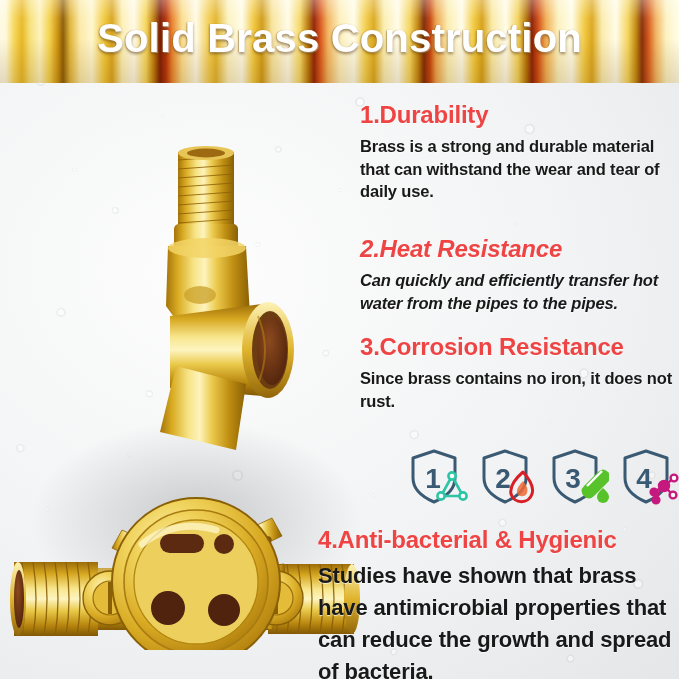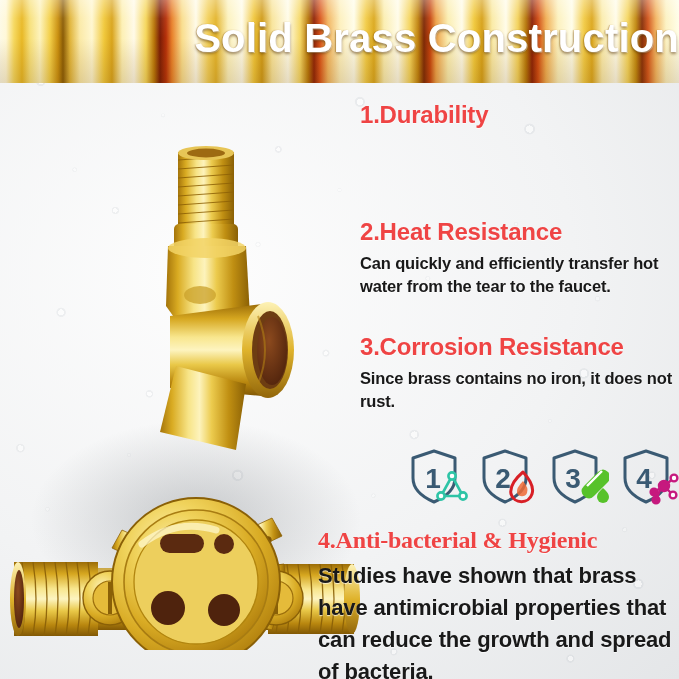--- a/index.html
+++ b/index.html
@@ -89,21 +89,21 @@
   }
   .header-sheen{
     position:absolute;inset:0;
     background:linear-gradient(180deg,
       rgba(255,255,255,.34) 0%, rgba(255,255,255,.05) 22%,
       rgba(255,255,255,0) 46%, rgba(120,70,0,.10) 74%,
       rgba(90,50,0,.16) 100%);
   }
   .header-title{
     position:absolute;left:0;top:16px;width:679px;
-    text-align:right;
+    text-align:center;
     font-size:40px;font-weight:bold;letter-spacing:.2px;
     color:#ffffff;
     text-shadow:
       0 2px 3px rgba(90,55,5,.55),
       1px 1px 0 rgba(255,255,255,.5),
       -1px 0 1px rgba(150,95,10,.35);
     white-space:nowrap;
   }
 
   
@@ -113,27 +113,27 @@
     color:#ef4444;font-size:24px;font-weight:bold;line-height:30px;
     white-space:nowrap;letter-spacing:-.2px;
     text-shadow:0 1px 1px rgba(255,255,255,.75);
   }
   .f-body{
     color:#191919;font-size:16.5px;font-weight:bold;line-height:22.5px;
     letter-spacing:-.15px;margin-top:5px;
     text-shadow:0 1px 1px rgba(255,255,255,.7);
   }
   #feature-1{position:absolute;left:0;top:0;width:319px;}
-  #feature-2{position:absolute;left:0;top:117px;width:319px;}
+  #feature-2{position:absolute;left:0;top:134px;width:319px;font-style:italic;}
   #feature-3{position:absolute;left:0;top:232px;width:325px;}
 
   .feature-4{
     position:absolute;left:318px;top:525px;width:361px;
   }
-  .feature-4 .f-head{font-size:24px;line-height:30px;font-family:Liberation Serif, serif;}
+  .feature-4 .f-head{font-size:24px;line-height:30px;}
   .feature-4 .f-body{font-size:22px;line-height:32px;}
 
   
   .badges{
     position:absolute;left:408px;top:447px;width:271px;height:60px;
     display:flex;align-items:center;gap:11px;
   }
   .badge{position:relative;width:60px;height:58px;}
   .badge svg{position:absolute;left:0;top:0;}
 
@@ -313,25 +313,26 @@
 
         <path d="M142 424 q34 -26 74 -14" stroke="rgba(255,250,210,.7)" stroke-width="7" fill="none" stroke-linecap="round"></path>
       </g>
     </svg>
   </div>
 
   <div class="features">
 
     <div class="feature" id="feature-1">
       <div class="f-head">1.Durability</div>
+      <div class="f-body">Brass is a strong and durable material that can withstand the wear and tear of daily use.</div>
     </div>
 
     <div class="feature" id="feature-2">
       <div class="f-head">2.Heat Resistance</div>
-      <div class="f-body">Can quickly and efficiently transfer hot water from the tear to the faucet.</div>
+      <div class="f-body">Can quickly and efficiently transfer hot water from the pipes to the pipes.</div>
     </div>
 
     <div class="feature" id="feature-3">
       <div class="f-head">3.Corrosion Resistance</div>
       <div class="f-body">Since brass contains no iron, it does not rust.</div>
     </div>
   </div>
 
   <div class="feature-4">
     <div class="f-head">4.Anti-bacterial &amp; Hygienic</div>

